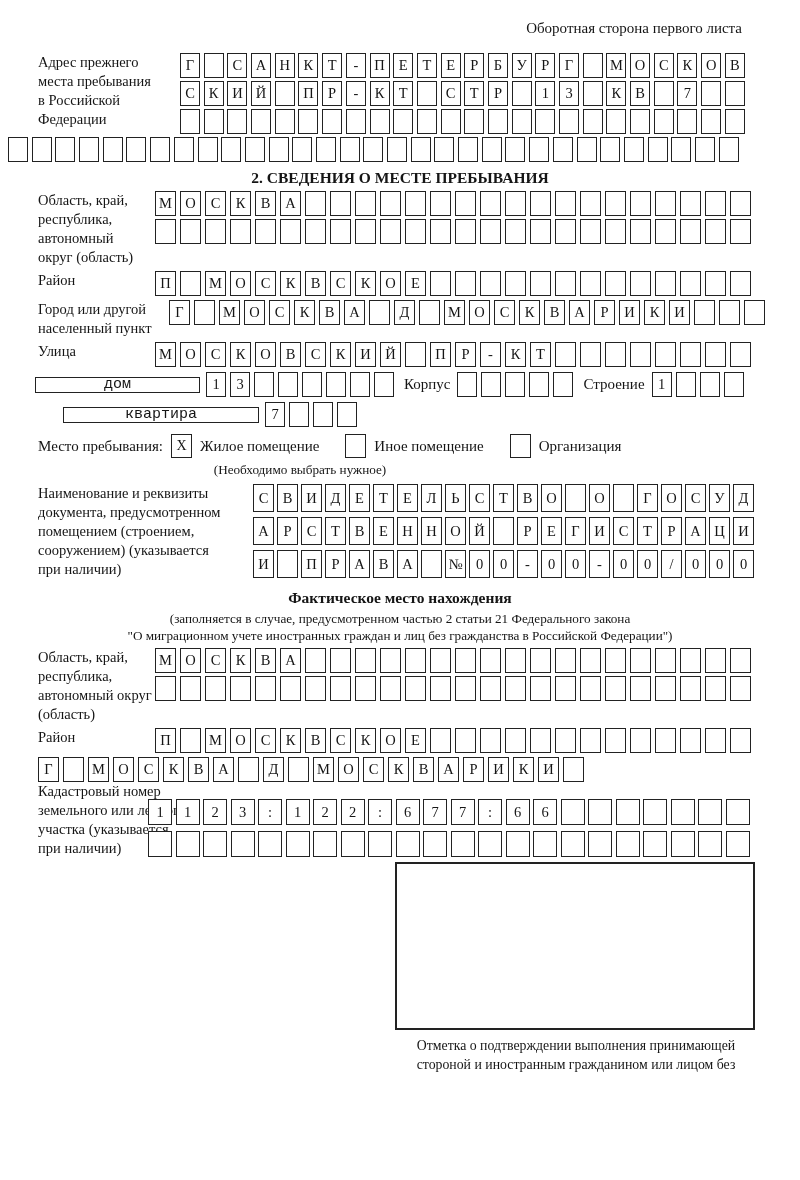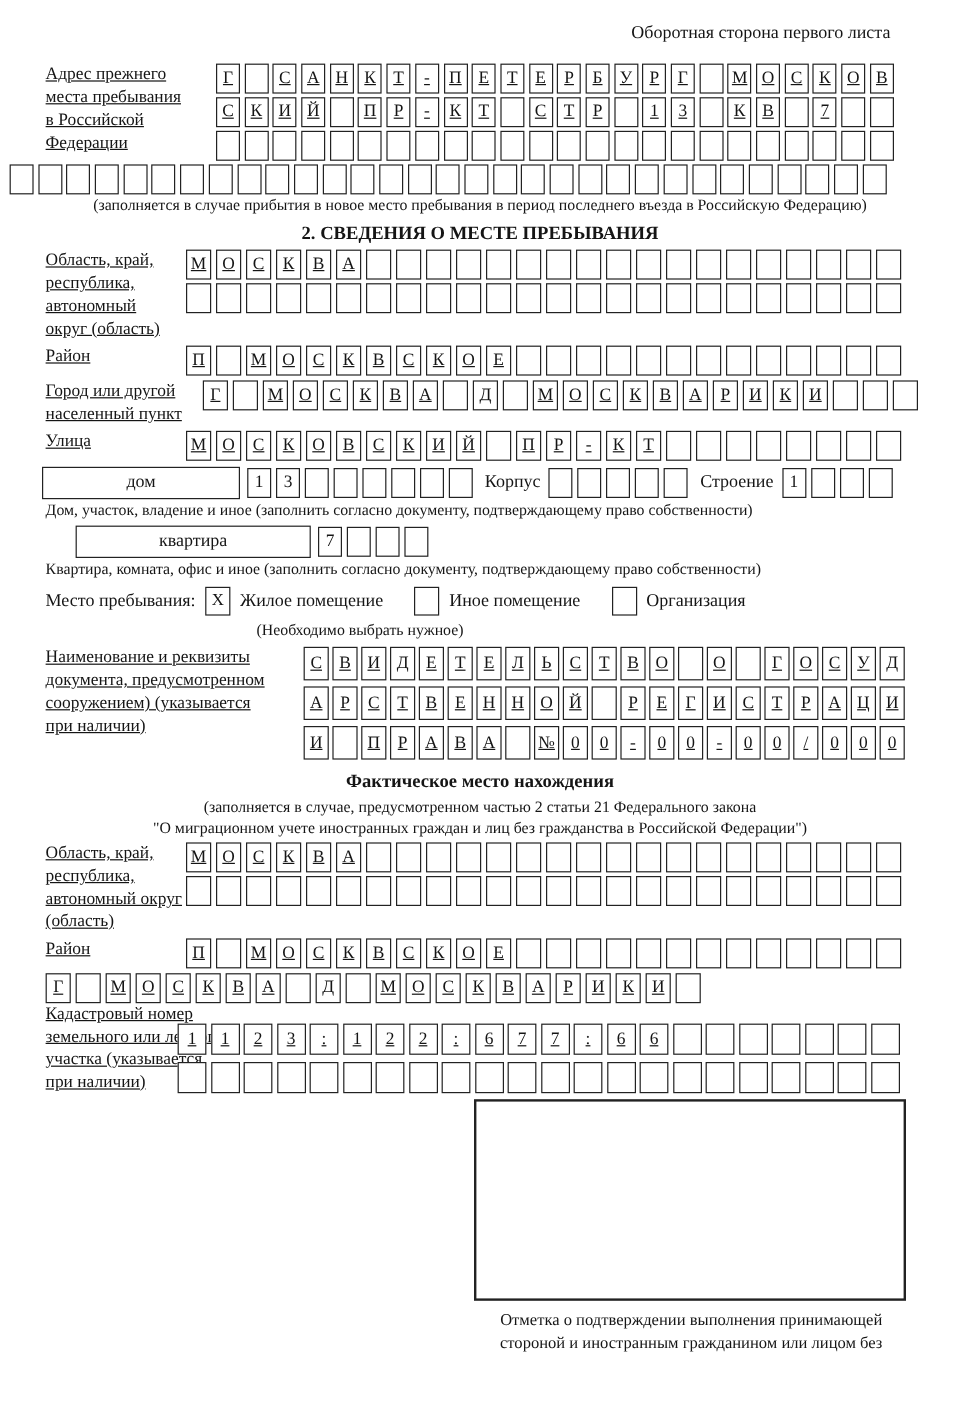--- a/index.html
+++ b/index.html
@@ -10,21 +10,21 @@
     background:#fff;
     color:#151515;
     font-family:"Liberation Serif","DejaVu Serif",serif;
   }
   .hdr{
     padding-top:20px;
     padding-right:58px;
     text-align:right;
     font-size:15px;
   }
-  .block{display:flex;align-items:flex-start;text-decoration:underline;}
+  .block{display:flex;align-items:flex-start;}
   .lbl{font-size:14.5px;line-height:19px;}
   .lbl .line{white-space:nowrap;}
   .rows{display:flex;flex-direction:column;gap:3px;}
   .cellrow{display:flex;gap:3.7px;}
   .cell{
     box-sizing:border-box;
     flex:0 0 auto;
     width:20px;height:25px;
     border:1.7px solid #222;
     display:flex;align-items:center;justify-content:center;
@@ -46,24 +46,24 @@
     margin-top:7px;
   }
   
   .sec{margin-left:38px;}
   .lblcol{width:117px;flex:0 0 auto;}
   .mt{margin-top:4px;}
   .indent14{margin-left:14px;}
   
   .houserow{display:flex;align-items:center;margin:5px 0 0 35px;}
   .fieldbox{
-    box-sizing:border-box;height:27px;
+    box-sizing:border-box;height:16px;
     border:1.8px solid #222;
     display:flex;align-items:center;justify-content:center;
-    font-size:15px;flex:0 0 auto;
+    font-size:15px;flex:0 0 auto;font-family:Liberation Mono, monospace;
   }
   .housebox{width:165px;margin-right:6px;}
   .aptbox{width:196px;margin-right:6px;margin-left:28px;}
   .inlabel{font-size:15px;margin:0 7px 0 10px;white-space:nowrap;}
   
   .stayrow{display:flex;align-items:center;margin:7px 0 0 38px;font-size:15px;}
   .chk{
     box-sizing:border-box;width:21px;height:24px;
     border:1.7px solid #222;
     display:flex;align-items:center;justify-content:center;
@@ -216,21 +216,20 @@
       <span class="cell"></span>
       <span class="cell"></span>
       <span class="cell"></span>
       <span class="cell"></span>
       <span class="cell"></span>
       <span class="cell"></span>
       <span class="cell"></span>
       <span class="cell"></span>
       <span class="cell"></span>
     </div>
-  <div class="caption center">(заполняется в случае прибытия в новое место пребывания в период последнего въезда в Российскую Федерацию)</div>
 
   <div class="h2">2. СВЕДЕНИЯ О МЕСТЕ ПРЕБЫВАНИЯ</div>
 
   <div class="block sec mt">
     <div class="lbl lblcol">
         <div class="line">Область, край,</div>
         <div class="line">республика,</div>
         <div class="line">автономный</div>
         <div class="line">округ (область)</div>
       </div>
@@ -404,48 +403,47 @@
         <span class="cell"></span>
       </div>
     <div class="inlabel">Строение</div>
     <div class="cellrow g4">
         <span class="cell">1</span>
         <span class="cell"></span>
         <span class="cell"></span>
         <span class="cell"></span>
       </div>
   </div>
-  <div class="caption">Дом, участок, владение и иное (заполнить согласно документу, подтверждающему право собственности)</div>
 
   <div class="houserow">
     <div class="fieldbox aptbox">квартира</div>
     <div class="cellrow g4">
         <span class="cell">7</span>
         <span class="cell"></span>
         <span class="cell"></span>
         <span class="cell"></span>
       </div>
   </div>
-  <div class="caption">Квартира, комната, офис и иное (заполнить согласно документу, подтверждающему право собственности)</div>
 
   <div class="stayrow">
     <span class="staylbl">Место пребывания:</span>
     <span class="chk">X</span>
     <span class="stayopt">Жилое помещение</span>
     <span class="chk"></span>
     <span class="stayopt">Иное помещение</span>
     <span class="chk"></span>
     <span class="stayopt">Организация</span>
   </div>
   <div class="caption choosenote">(Необходимо выбрать нужное)</div>
 
   <div class="block docblock">
     <div class="lbl doclbl">
         <div class="line">Наименование и реквизиты</div>
         <div class="line">документа, предусмотренном</div>
+        <div class="line">помещением (строением,</div>
         <div class="line">сооружением) (указывается</div>
         <div class="line">при наличии)</div>
       </div>
     <div class="rows docrows">
       <div class="cellrow">
           <span class="cell">С</span>
           <span class="cell">В</span>
           <span class="cell">И</span>
           <span class="cell">Д</span>
           <span class="cell">Е</span>

